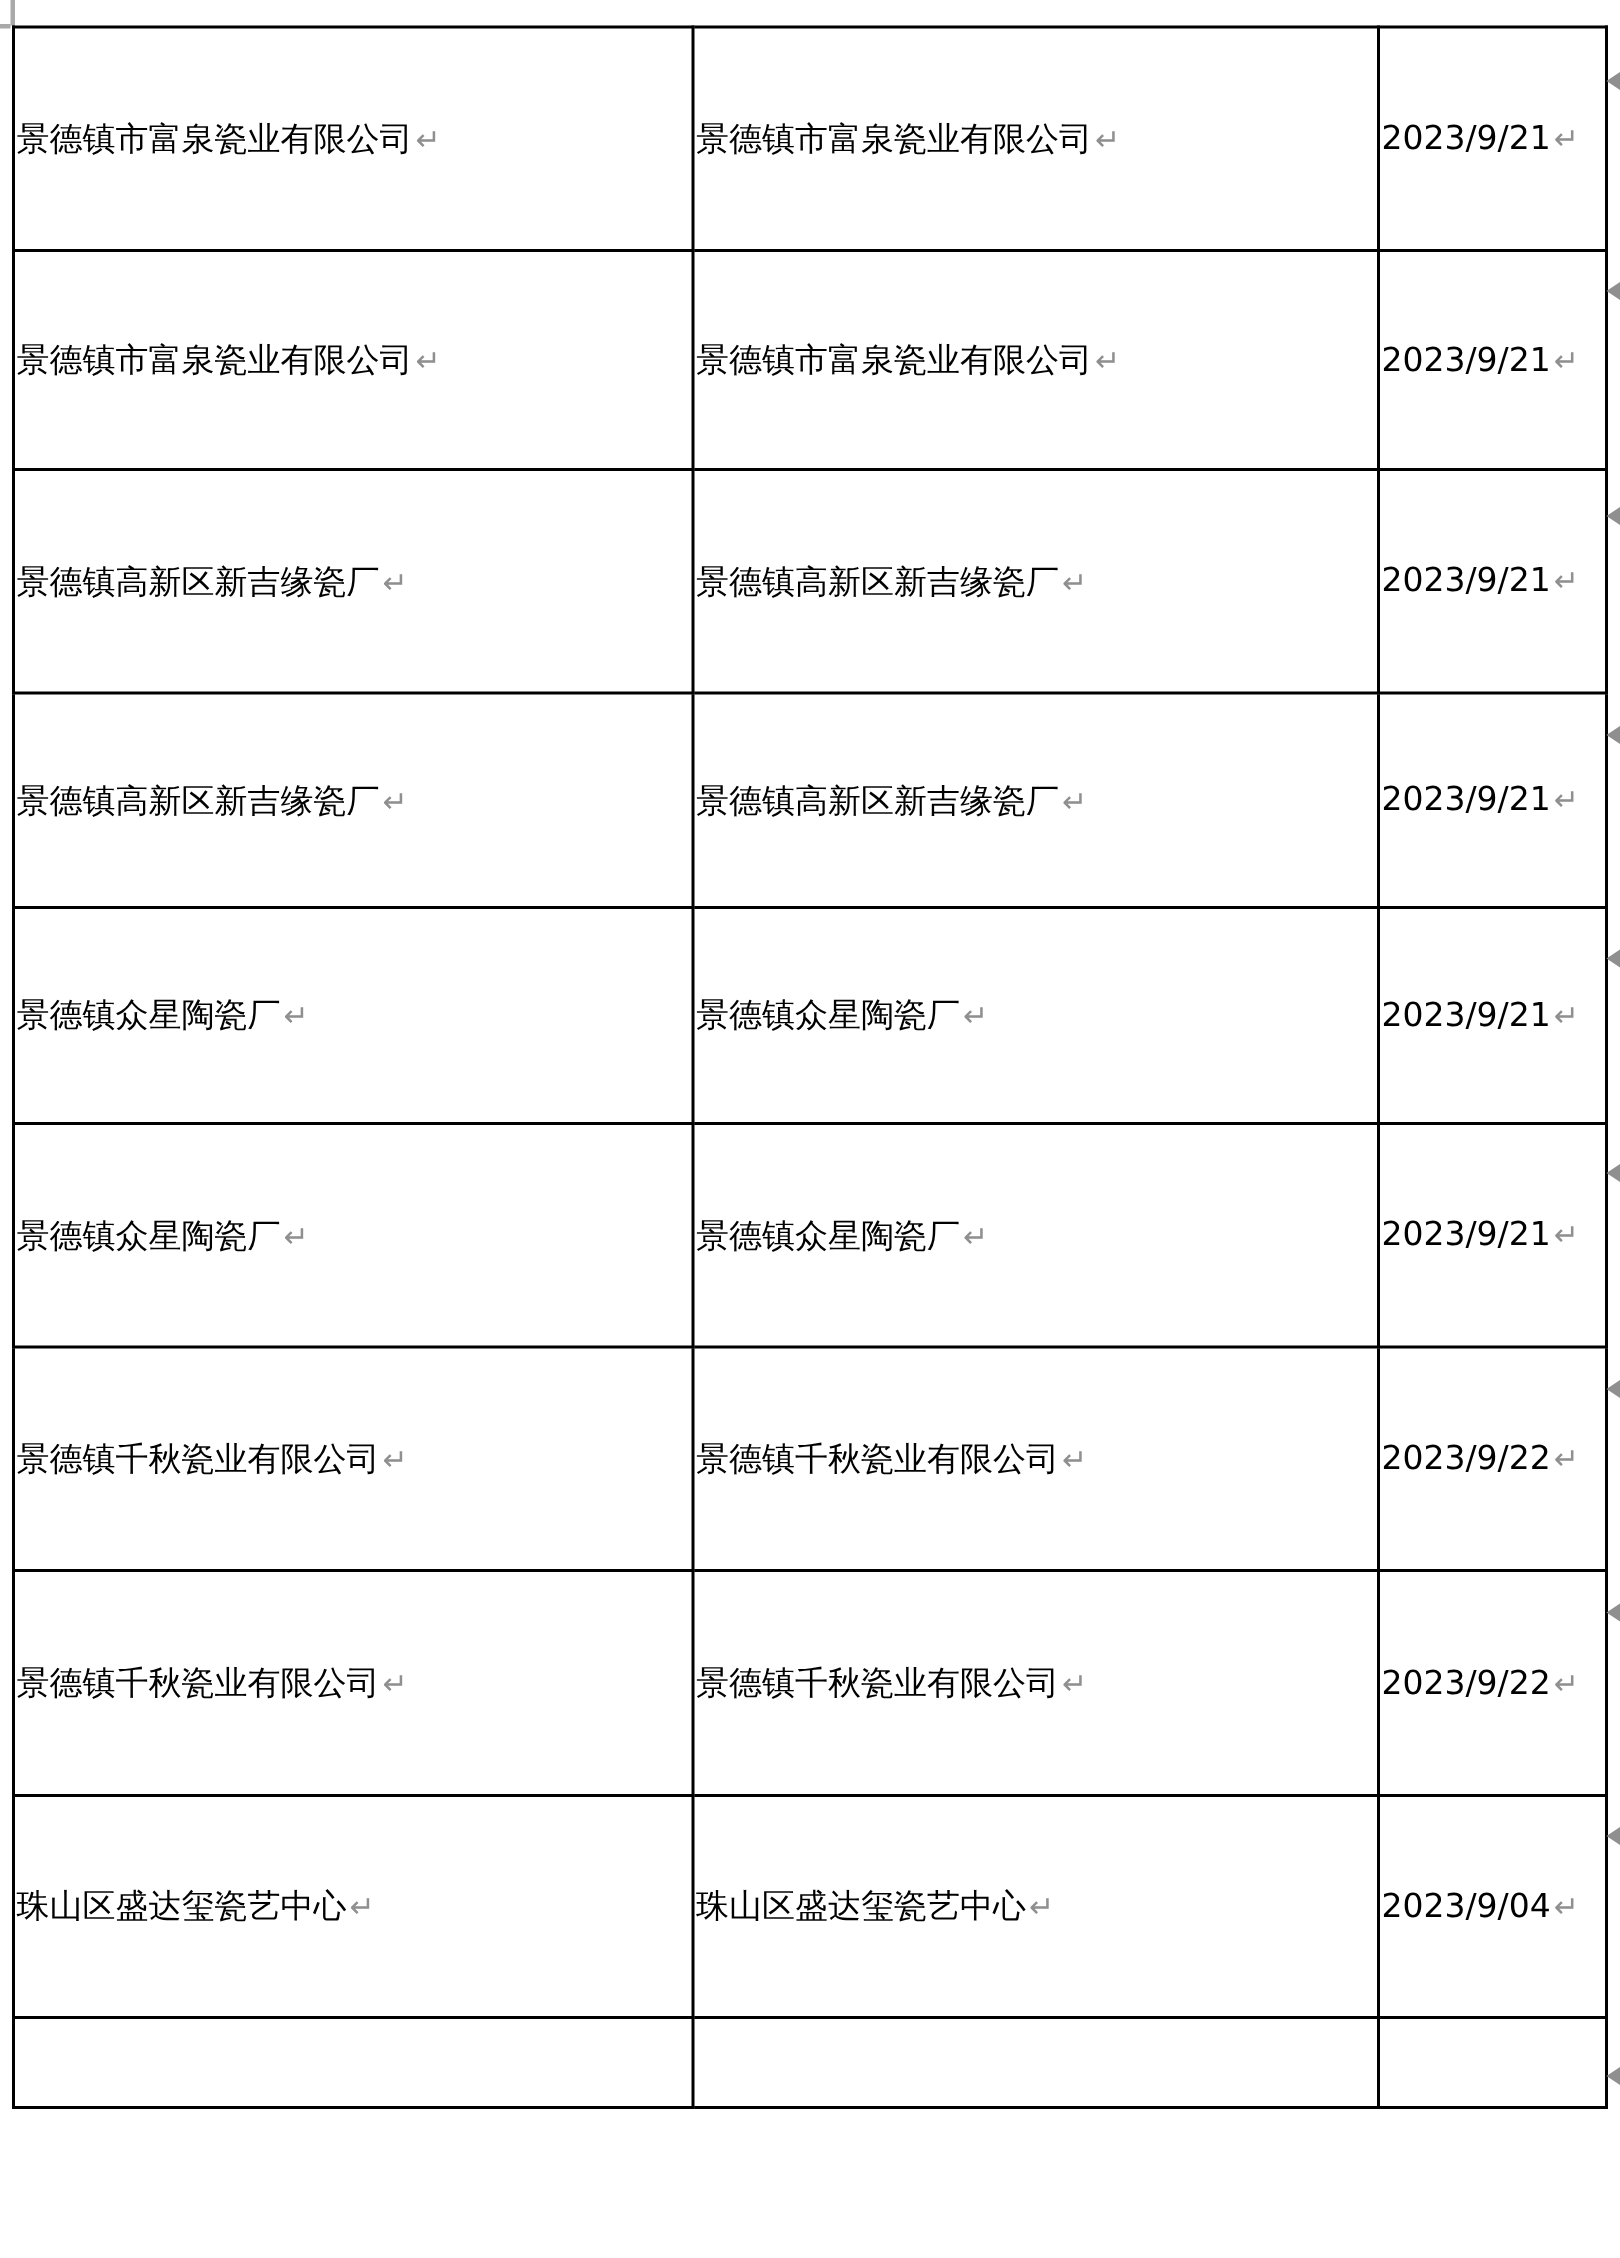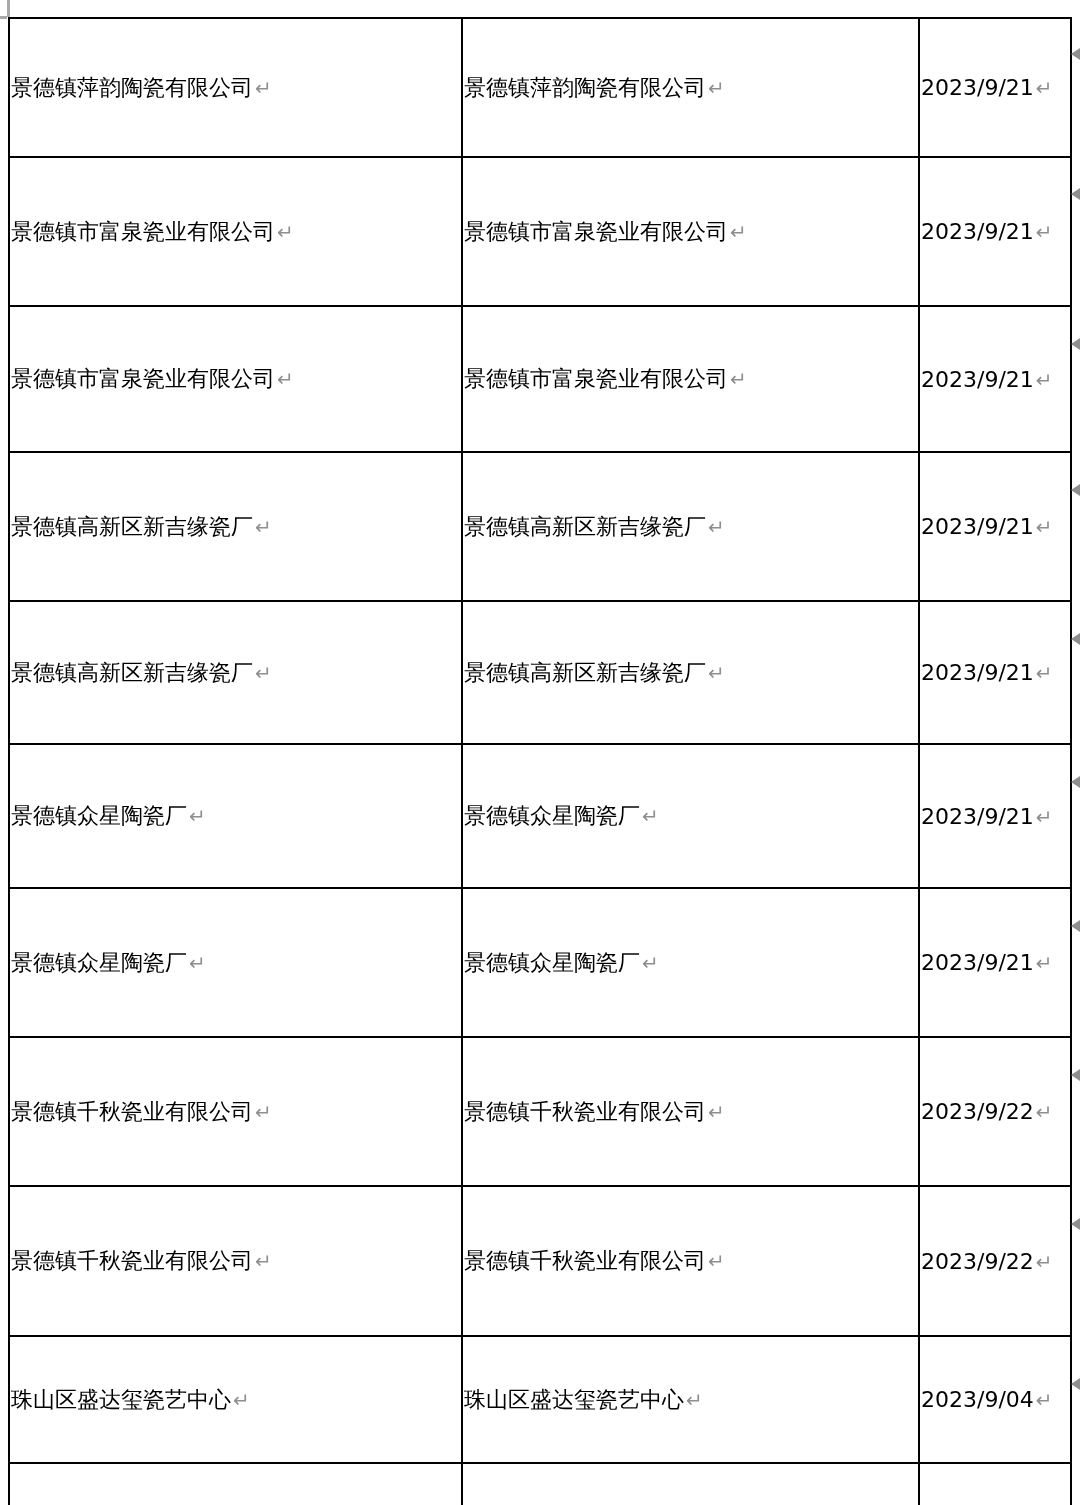--- a/index.html
+++ b/index.html
@@ -71,25 +71,20 @@
   <div class="corner-v"></div>
   <div class="corner-h"></div>
 
   <table class="doc-table">
     <colgroup>
       <col style="width:453px">
       <col style="width:457px">
       <col style="width:152px">
     </colgroup>
     <tbody>
-      <tr style="height:139px">
-        <td><span class="cellline">景德镇萍韵陶瓷有限公司</span><span class="mark">↵</span></td>
-        <td><span class="cellline">景德镇萍韵陶瓷有限公司</span><span class="mark">↵</span></td>
-        <td><span class="cellline">2023/9/21</span><span class="mark">↵</span></td>
-      </tr>
       <tr style="height:149px">
         <td><span class="cellline">景德镇市富泉瓷业有限公司</span><span class="mark">↵</span></td>
         <td><span class="cellline">景德镇市富泉瓷业有限公司</span><span class="mark">↵</span></td>
         <td><span class="cellline">2023/9/21</span><span class="mark">↵</span></td>
       </tr>
       <tr style="height:146px">
         <td><span class="cellline">景德镇市富泉瓷业有限公司</span><span class="mark">↵</span></td>
         <td><span class="cellline">景德镇市富泉瓷业有限公司</span><span class="mark">↵</span></td>
         <td><span class="cellline">2023/9/21</span><span class="mark">↵</span></td>
       </tr>
@@ -116,21 +111,21 @@
       <tr style="height:149px">
         <td><span class="cellline">景德镇千秋瓷业有限公司</span><span class="mark">↵</span></td>
         <td><span class="cellline">景德镇千秋瓷业有限公司</span><span class="mark">↵</span></td>
         <td><span class="cellline">2023/9/22</span><span class="mark">↵</span></td>
       </tr>
       <tr style="height:150px">
         <td><span class="cellline">景德镇千秋瓷业有限公司</span><span class="mark">↵</span></td>
         <td><span class="cellline">景德镇千秋瓷业有限公司</span><span class="mark">↵</span></td>
         <td><span class="cellline">2023/9/22</span><span class="mark">↵</span></td>
       </tr>
-      <tr style="height:127px">
+      <tr style="height:148px">
         <td><span class="cellline">珠山区盛达玺瓷艺中心</span><span class="mark">↵</span></td>
         <td><span class="cellline">珠山区盛达玺瓷艺中心</span><span class="mark">↵</span></td>
         <td><span class="cellline">2023/9/04</span><span class="mark">↵</span></td>
       </tr>
       <tr style="height:60px">
         <td></td>
         <td></td>
         <td></td>
       </tr>
     </tbody>

